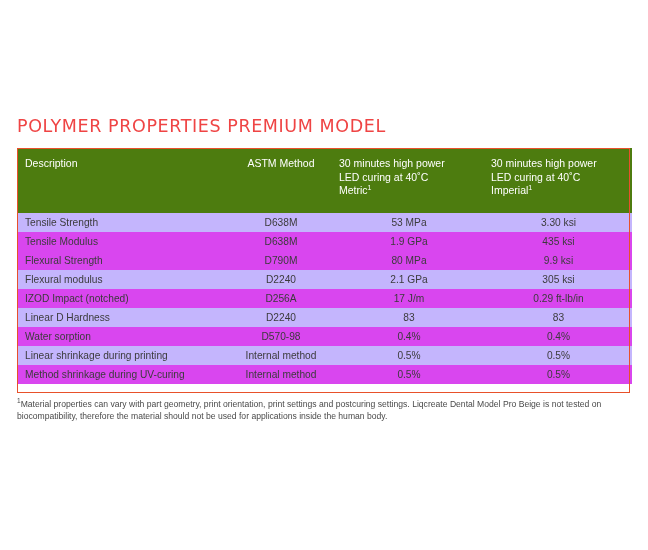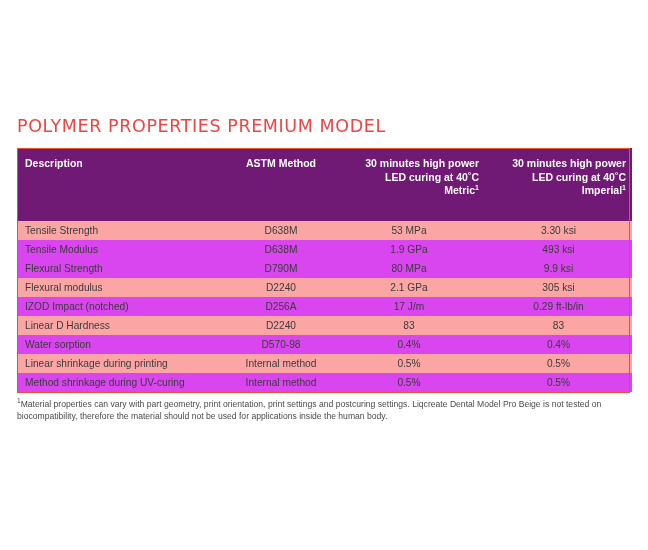--- a/index.html
+++ b/index.html
@@ -48,56 +48,56 @@
     width: 615px;
     table-layout: fixed;
   }
 
   table.props col.c-desc   { width: 212px; }
   table.props col.c-astm   { width: 104px; }
   table.props col.c-metric { width: 152px; }
   table.props col.c-imp    { width: 147px; }
 
   thead th {
-    background: #701a75;
+    background: #4d7c0f;
     color: #ffffff;
     font-size: 10.5px;
-    font-weight: bold;
+    font-weight: normal;
     padding: 0;
     height: 56px;
     vertical-align: top;
     line-height: 13.5px;
   }
   thead th.h-desc {
     text-align: left;
     padding: 9px 0 0 8px;
   }
   thead th.h-astm {
     text-align: center;
     padding: 9px 0 0 0;
   }
   thead th.h-col {
-    text-align: right;
-    padding: 9px 6px 8px 6px;
+    text-align: left;
+    padding: 9px 6px 0 6px;
   }
   .sup {
     font-size: 7px;
     vertical-align: super;
     line-height: 0;
   }
 
   tbody td {
     font-size: 10.2px;
     color: #3b3b3b;
     height: 19px;
     padding: 0;
     line-height: 19px;
     border: 0;
   }
-  tbody tr.odd td { background: #fca5a5; }
+  tbody tr.odd td { background: #c4b5fd; }
   tbody tr.even td { background: #d946ef; }
 
   tbody td.d-desc {
     text-align: left;
     padding-left: 8px;
   }
   tbody td.d-astm { text-align: center; }
   tbody td.d-val  { text-align: center; }
 
   .table-border {
@@ -161,21 +161,21 @@
           <tr class="odd">
             <td class="d-desc">Tensile Strength</td>
             <td class="d-astm">D638M</td>
             <td class="d-val">53 MPa</td>
             <td class="d-val">3.30 ksi</td>
           </tr>
           <tr class="even">
             <td class="d-desc">Tensile Modulus</td>
             <td class="d-astm">D638M</td>
             <td class="d-val">1.9 GPa</td>
-            <td class="d-val">493 ksi</td>
+            <td class="d-val">435 ksi</td>
           </tr>
           <tr class="even">
             <td class="d-desc">Flexural Strength</td>
             <td class="d-astm">D790M</td>
             <td class="d-val">80 MPa</td>
             <td class="d-val">9.9 ksi</td>
           </tr>
           <tr class="odd">
             <td class="d-desc">Flexural modulus</td>
             <td class="d-astm">D2240</td>

